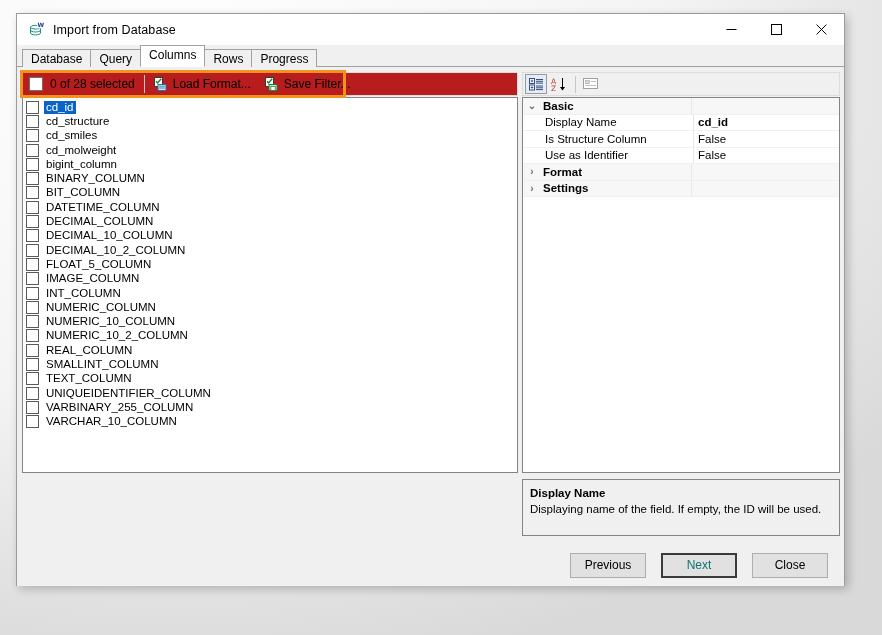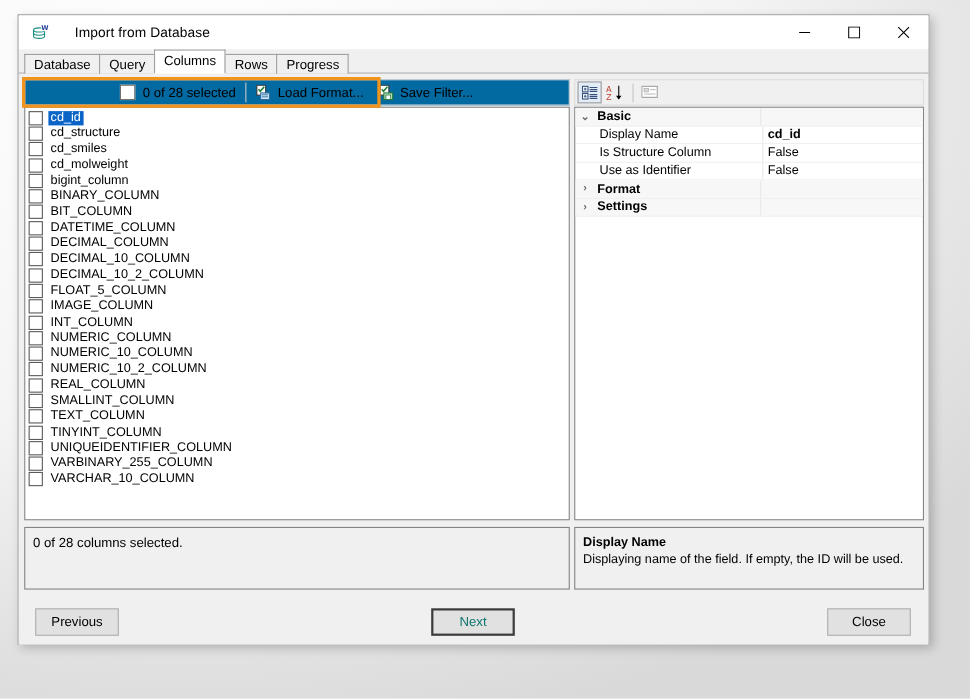--- a/index.html
+++ b/index.html
@@ -42,21 +42,21 @@
     background: #ffffff;
     display: flex;
     align-items: center;
   }
   .title-icon {
     margin-left: 11px;
     width: 18px; height: 18px;
     display: flex; align-items: center; justify-content: center;
   }
   .title-text {
-    margin-left: 22px;
+    margin-left: 7px;
     font-size: 12.5px;
     color: #000000;
     letter-spacing: 0.1px;
   }
   .title-buttons {
     position: absolute;
     right: 0; top: 0;
     height: 31px;
     display: flex;
   }
@@ -120,26 +120,25 @@
     background: #f0f0f0;
   }
 
   
   .toolbar {
     position: absolute;
     left: 5px;
     top: 5px;
     width: 496px;
     height: 24px;
-    background: #0369a1;
+    background: #b91c1c;
     border: 1px solid #dcdcdc;
     box-sizing: border-box;
     display: flex;
     align-items: center;
-    justify-content: center;
   }
   .tb-item {
     display: flex;
     align-items: center;
     height: 22px;
     padding: 0 7px 0 6px;
     font-size: 12px;
     white-space: nowrap;
   }
   .tb-sep {
@@ -327,21 +326,21 @@
   .pg-help-title { font-weight: bold; }
 
   
   .footer {
     position: absolute;
     left: 0;
     top: 477px;
     width: 100%;
     height: 42px;
     display: flex;
-    justify-content: space-between;
+    justify-content: flex-end;
     align-items: center;
     padding-right: 16px;
     box-sizing: border-box;
   }
   .btn {
     width: 76px;
     height: 25px;
     font-size: 12px;
     font-family: "Liberation Sans", sans-serif;
     background: #e1e1e1;
@@ -515,40 +514,33 @@
           <div class="col-item">
             <span class="col-check"></span>
             <span class="col-label">SMALLINT_COLUMN</span>
           </div>
           <div class="col-item">
             <span class="col-check"></span>
             <span class="col-label">TEXT_COLUMN</span>
           </div>
           <div class="col-item">
             <span class="col-check"></span>
-            <span class="col-label">TINYINT_COLUMN</span>
-          </div>
-          <div class="col-item">
-            <span class="col-check"></span>
             <span class="col-label">UNIQUEIDENTIFIER_COLUMN</span>
           </div>
           <div class="col-item">
             <span class="col-check"></span>
             <span class="col-label">VARBINARY_255_COLUMN</span>
           </div>
           <div class="col-item">
             <span class="col-check"></span>
             <span class="col-label">VARCHAR_10_COLUMN</span>
           </div>
         </div>
     </div>
 
-    <div class="status-box">
-      <span>0 of 28 columns selected.</span>
-    </div>
 
     <div class="pg-toolbar">
       <div class="pg-btn pressed">
         <svg width="15" height="15" viewBox="0 0 15 15">
           <rect x="0.5" y="1.5" width="5" height="5" fill="#fff" stroke="#35507a" stroke-width="1"></rect>
           <path d="M1.7 4 h2.6 M3 2.7 v2.6" stroke="#35507a" stroke-width="0.9"></path>
           <rect x="0.5" y="8" width="5" height="5" fill="#fff" stroke="#35507a" stroke-width="1"></rect>
           <path d="M1.7 10.5 h2.6 M3 9.2 v2.6" stroke="#35507a" stroke-width="0.9"></path>
           <path d="M7 2.5 h7 M7 4.3 h7 M7 6.1 h7 M7 9 h7 M7 10.8 h7 M7 12.6 h7" stroke="#35507a" stroke-width="1"></path>
         </svg>

